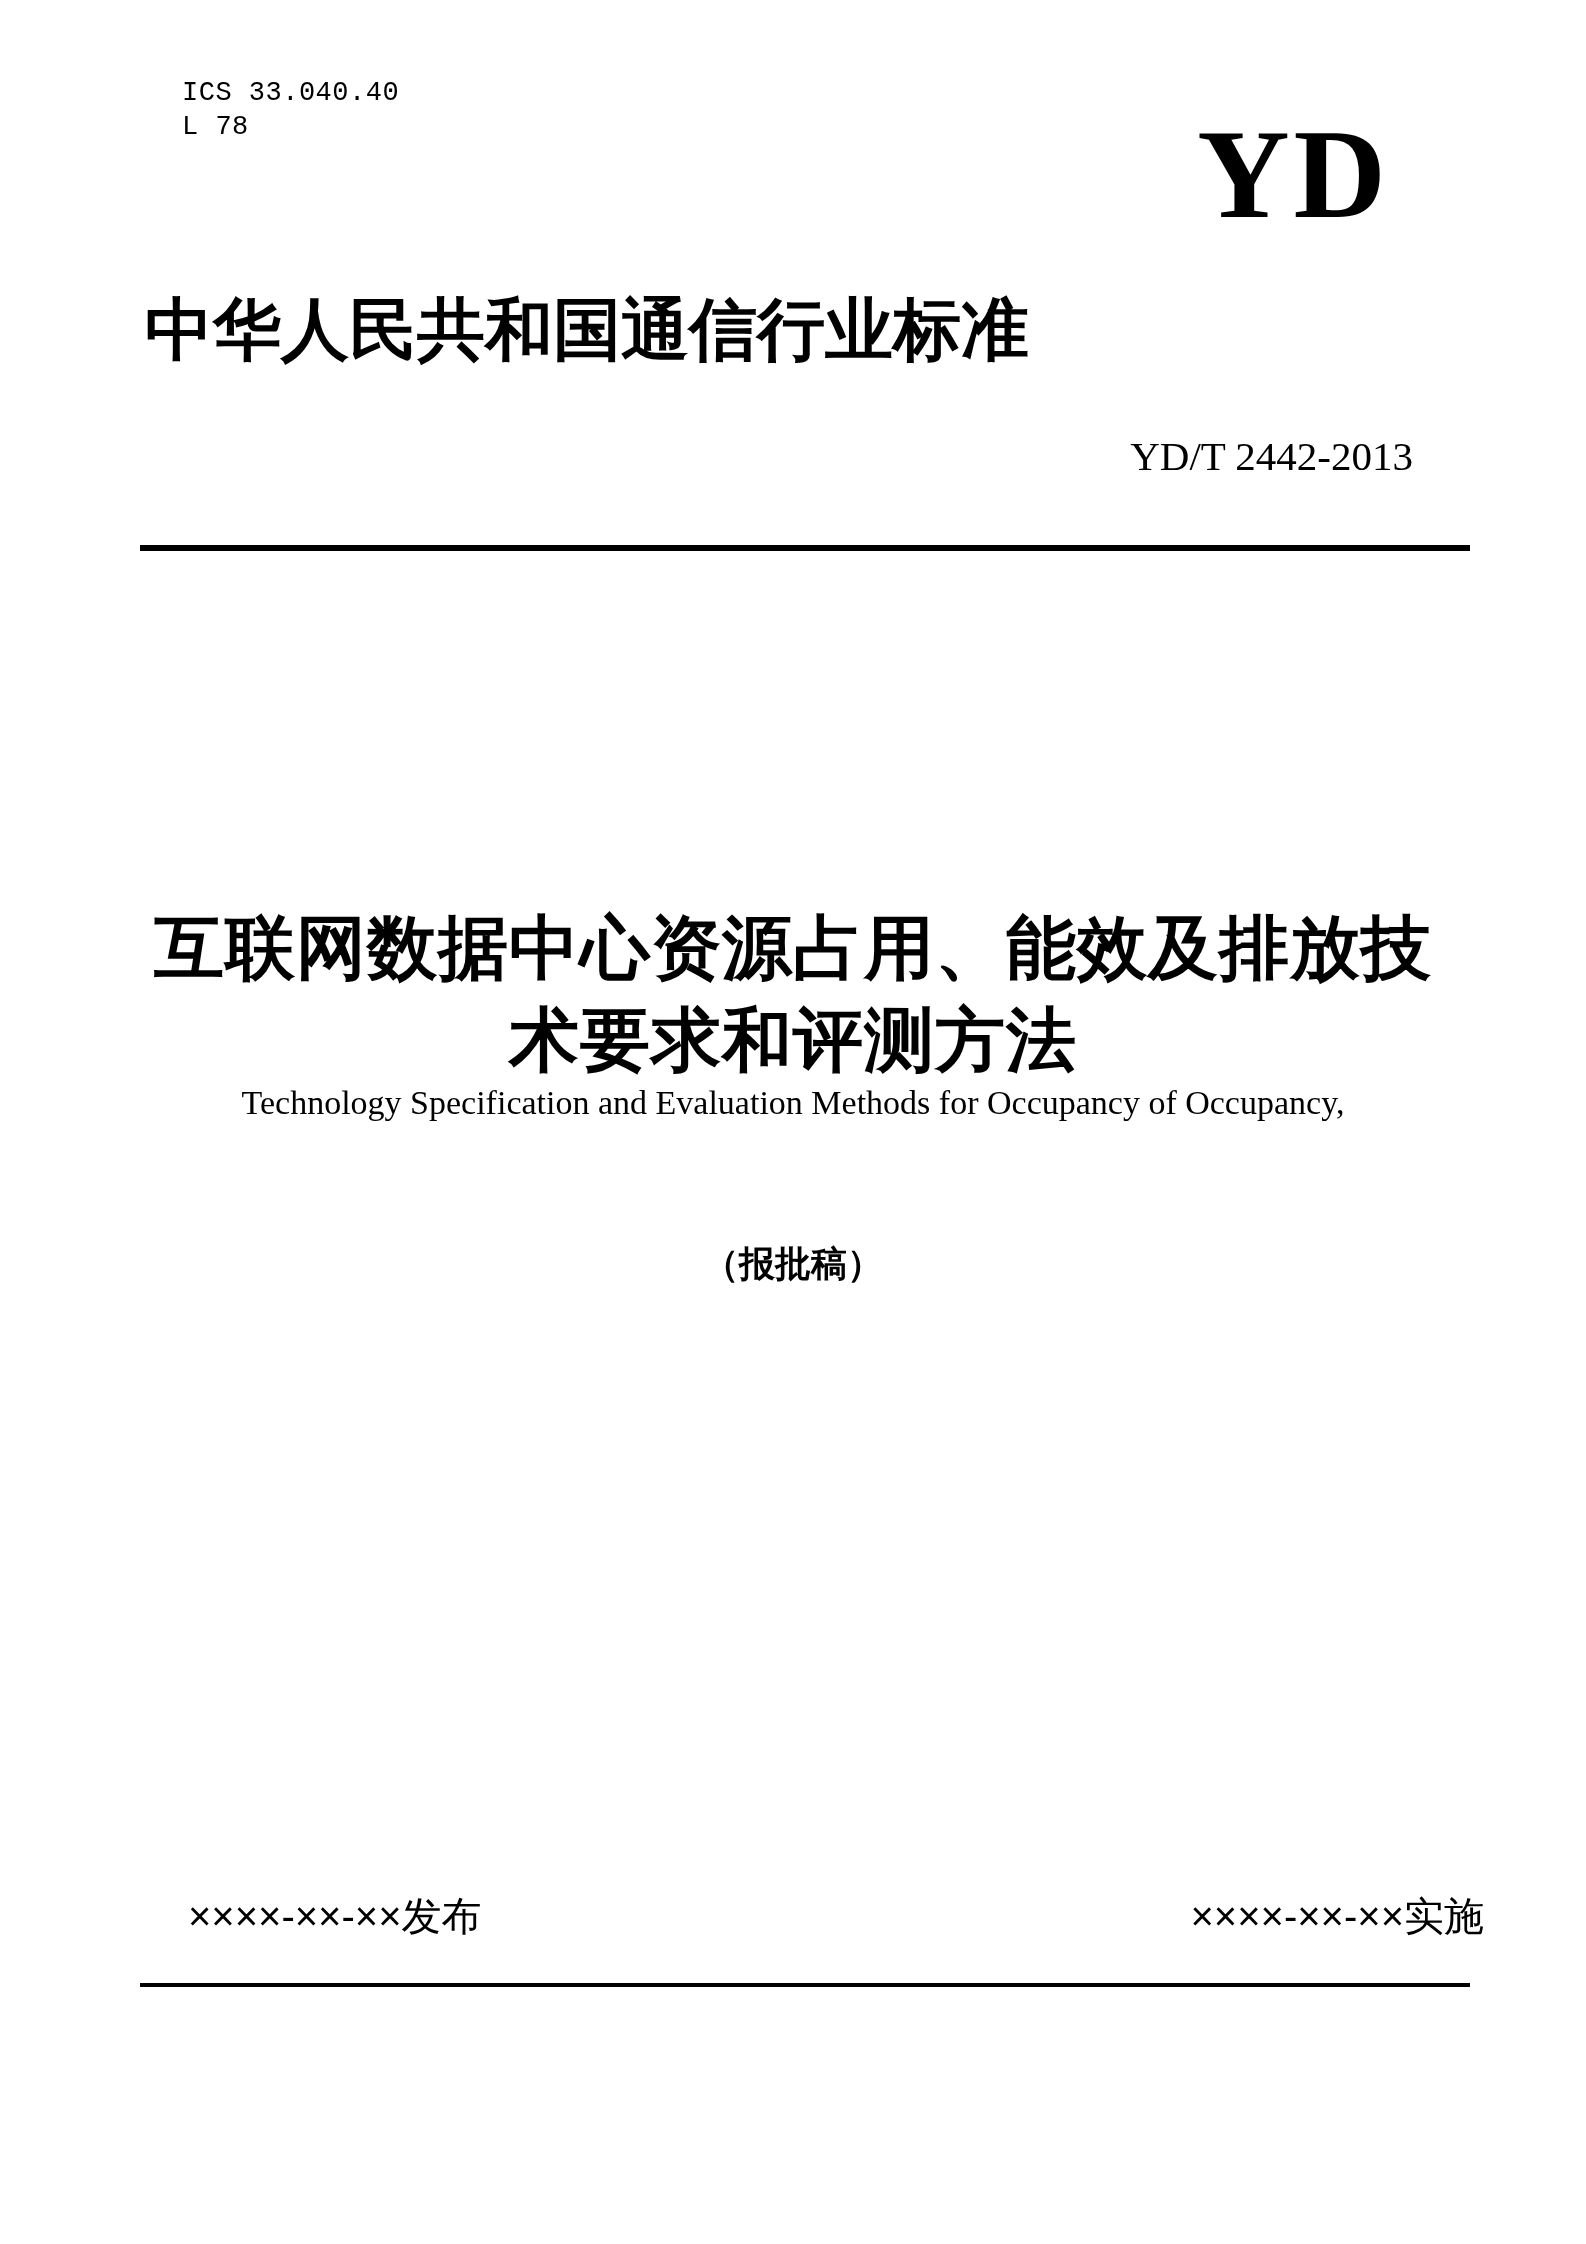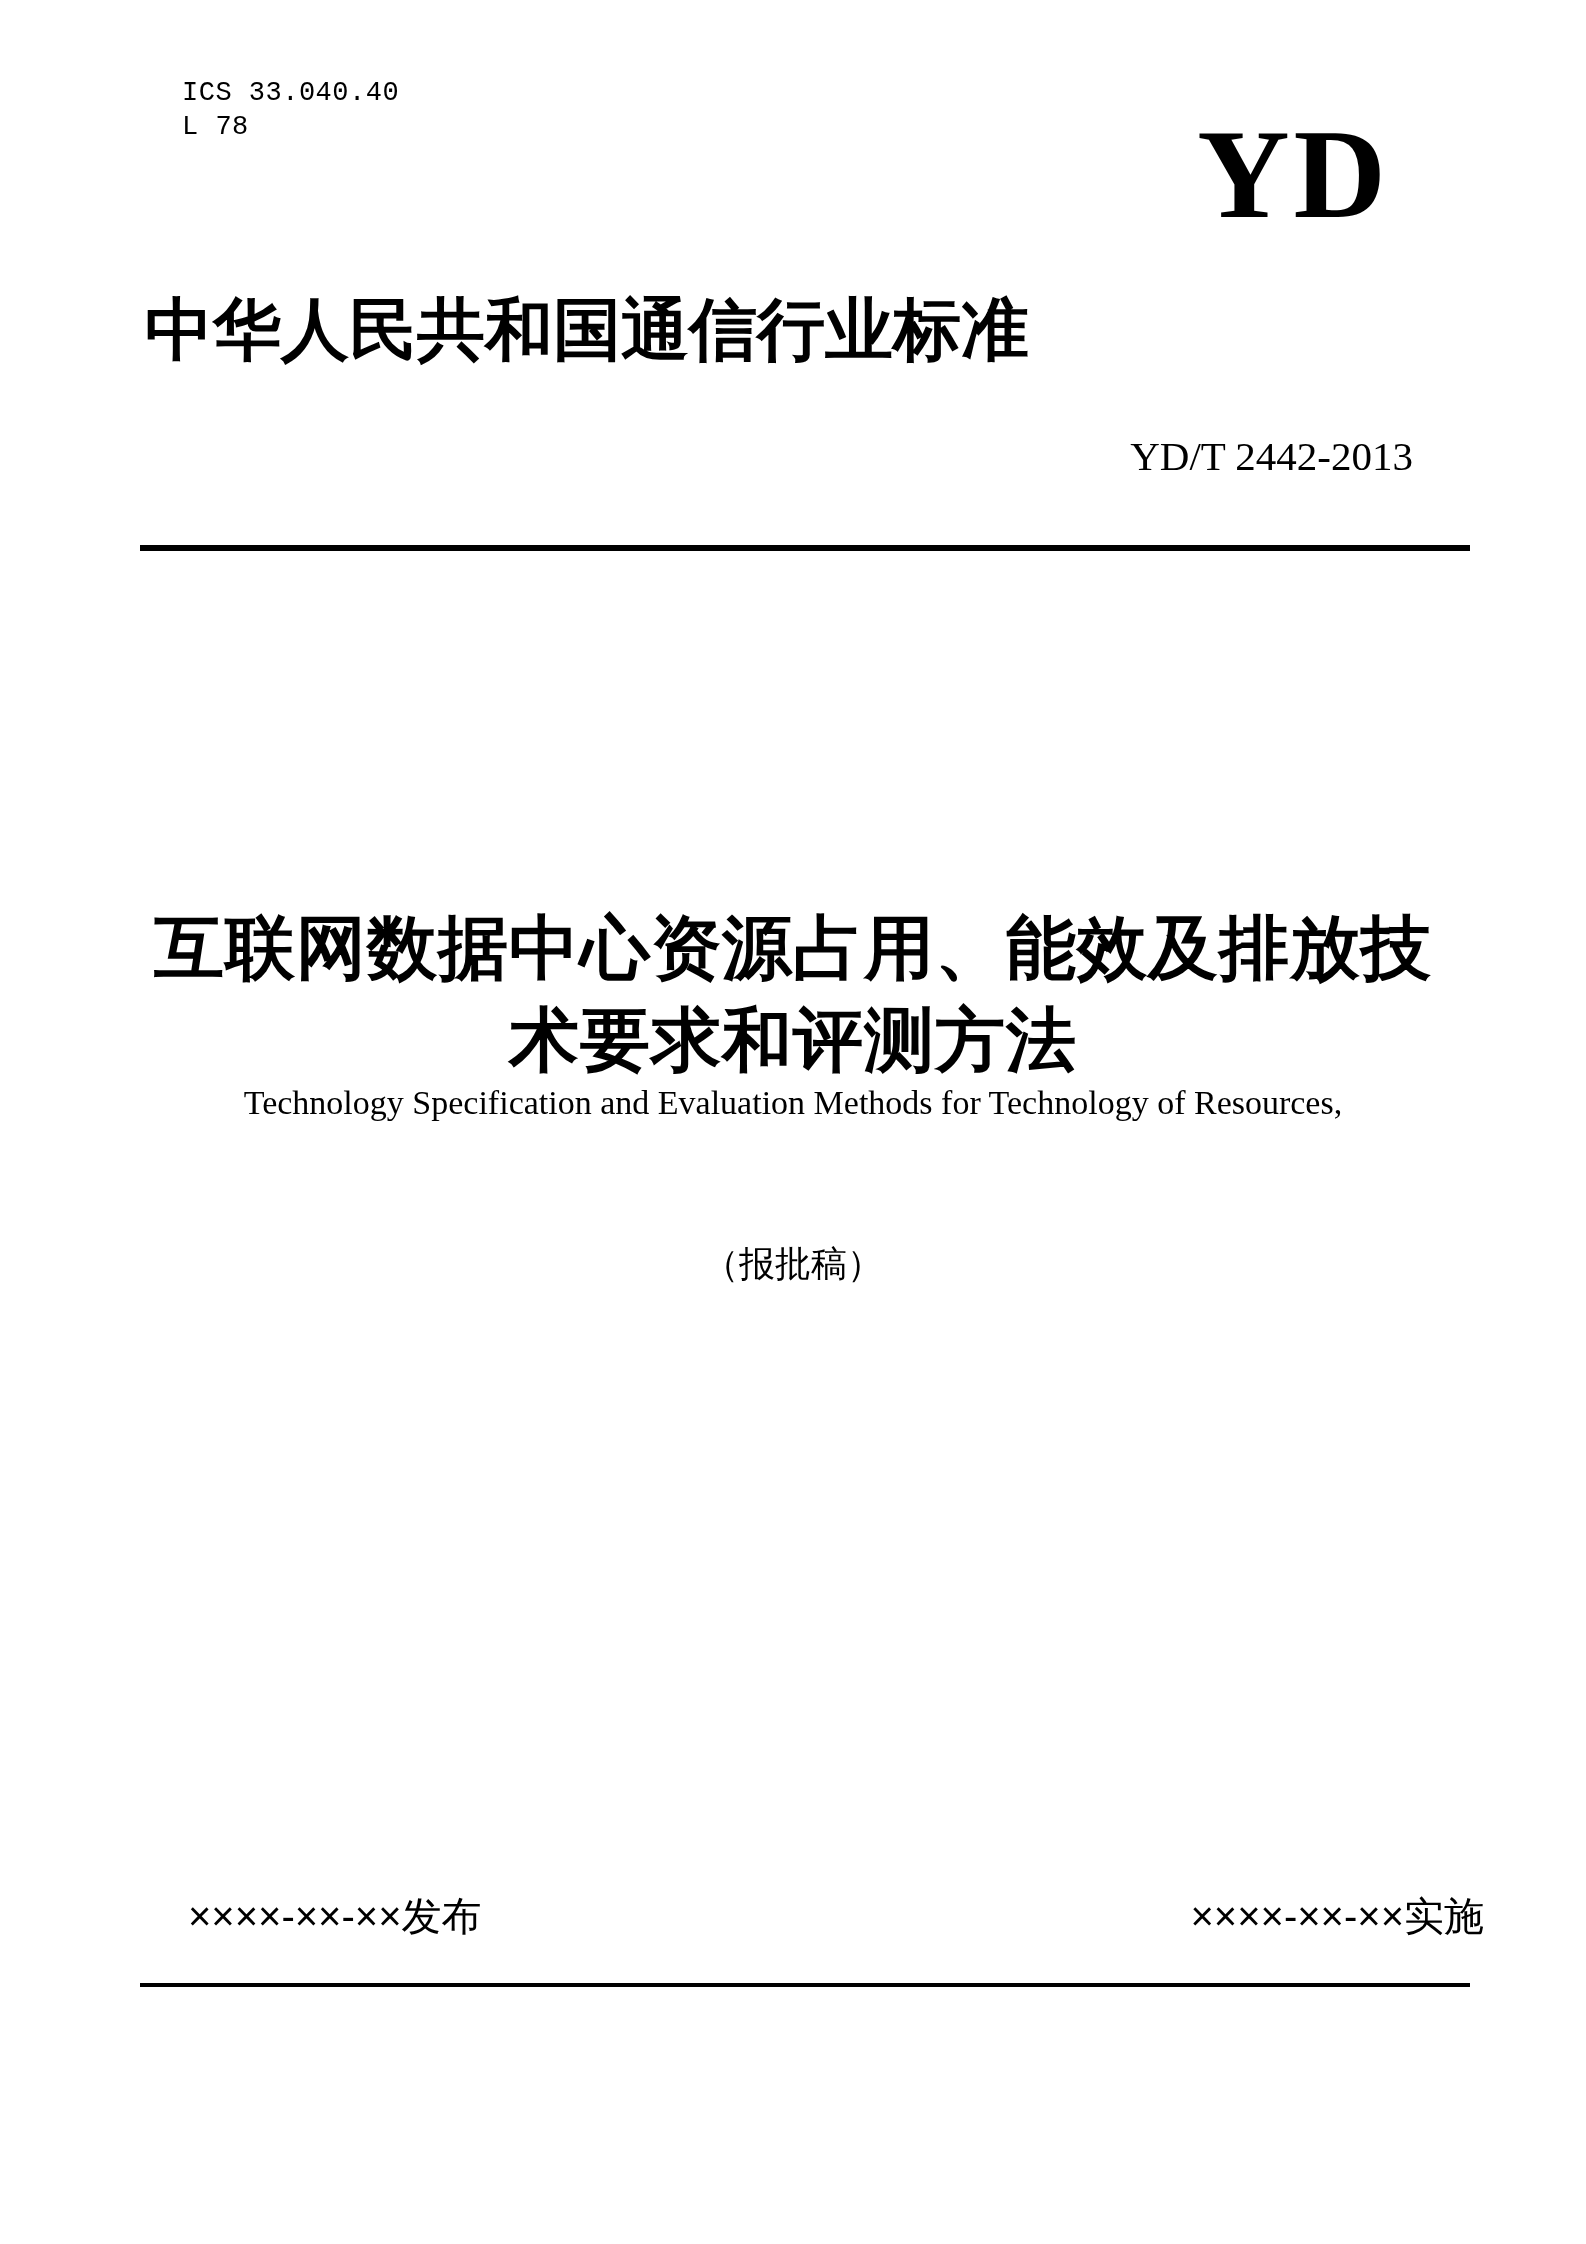--- a/index.html
+++ b/index.html
@@ -94,20 +94,21 @@
 
   .draft-note {
     position: absolute;
     left: 0;
     top: 1243px;
     width: 1586px;
     text-align: center;
     font-family: "Liberation Serif", "DejaVu Serif", serif;
     font-size: 36px;
     line-height: 1.2;
+    font-weight: bold;
   }
 
   .dates-row {
     position: absolute;
     left: 188px;
     right: 102px;
     top: 1894px;
     display: flex;
     justify-content: space-between;
     align-items: baseline;
@@ -157,21 +158,21 @@
   <div class="standard-number serif">YD/T 2442-2013</div>
 
   <div class="rule rule-top"></div>
 
   <div class="title-cn">
     <div>互联网数据中心资源占用、能效及排放技</div>
     <div>术要求和评测方法</div>
   </div>
 
   <div class="title-en">
-    <div>Technology Specification and Evaluation Methods for Technology of Resources,</div>
+    <div>Technology Specification and Evaluation Methods for Occupancy of Occupancy,</div>
   </div>
 
   <div class="draft-note">（报批稿）</div>
 
   <div class="dates-row">
     <span>××××-××-××发布</span>
     <span>××××-××-××实施</span>
   </div>
 
   <div class="rule rule-bottom"></div>

